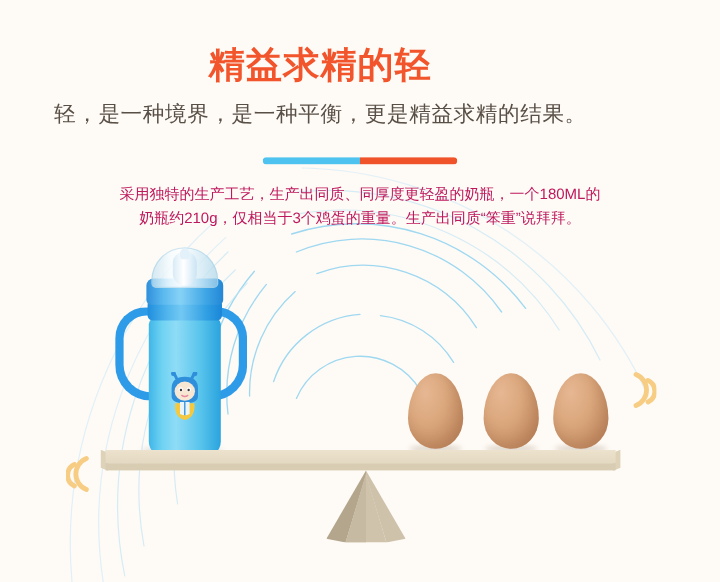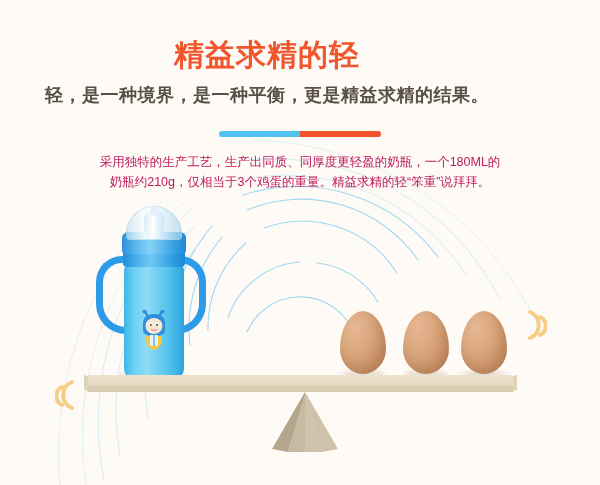--- a/index.html
+++ b/index.html
@@ -48,21 +48,20 @@
     color: #f2542b;
     letter-spacing: 1px;
   }
   .subtitle {
     margin: 0;
     padding-top: 12px;
     font-size: 18px;
     line-height: 22px;
     color: #584f46;
     letter-spacing: 0.5px;
-    font-weight: bold;
   }
   .divider {
     position: absolute;
     left: 219px;
     top: 131px;
     width: 162px;
     height: 6px;
     border-radius: 3px;
     overflow: hidden;
     display: flex;
@@ -301,21 +300,21 @@
     <p class="subtitle">轻，是一种境界，是一种平衡，更是精益求精的结果。</p>
   </div>
 
   <div class="divider">
     <span class="half-blue"></span>
     <span class="half-orange"></span>
   </div>
 
   <div class="bodytext">
     <div>采用独特的生产工艺，生产出同质、同厚度更轻盈的奶瓶，一个180ML的</div>
-    <div>奶瓶约210g，仅相当于3个鸡蛋的重量。精益求精的轻“笨重”说拜拜。</div>
+    <div>奶瓶约210g，仅相当于3个鸡蛋的重量。生产出同质“笨重”说拜拜。</div>
   </div>
 
   <svg class="swoosh" style="left:55px; top:378px; width:28px; height:34px;" viewBox="0 0 28 34" xmlns="http://www.w3.org/2000/svg">
     <path d="M 17 4 A 14 14 0 0 0 17 30" fill="none" stroke="#f7cd84" stroke-width="4" stroke-linecap="round"></path>
     <path d="M 7 9 A 10 10 0 0 0 7 27" fill="none" stroke="#f7cd84" stroke-width="4" stroke-linecap="round"></path>
   </svg>
 
   <svg class="swoosh" style="left:519px; top:308px; width:28px; height:34px;" viewBox="0 0 28 34" xmlns="http://www.w3.org/2000/svg">
     <path d="M 11 4 A 14 14 0 0 1 11 30" fill="none" stroke="#f7cd84" stroke-width="4" stroke-linecap="round"></path>
     <path d="M 21 9 A 10 10 0 0 1 21 27" fill="none" stroke="#f7cd84" stroke-width="4" stroke-linecap="round"></path>

